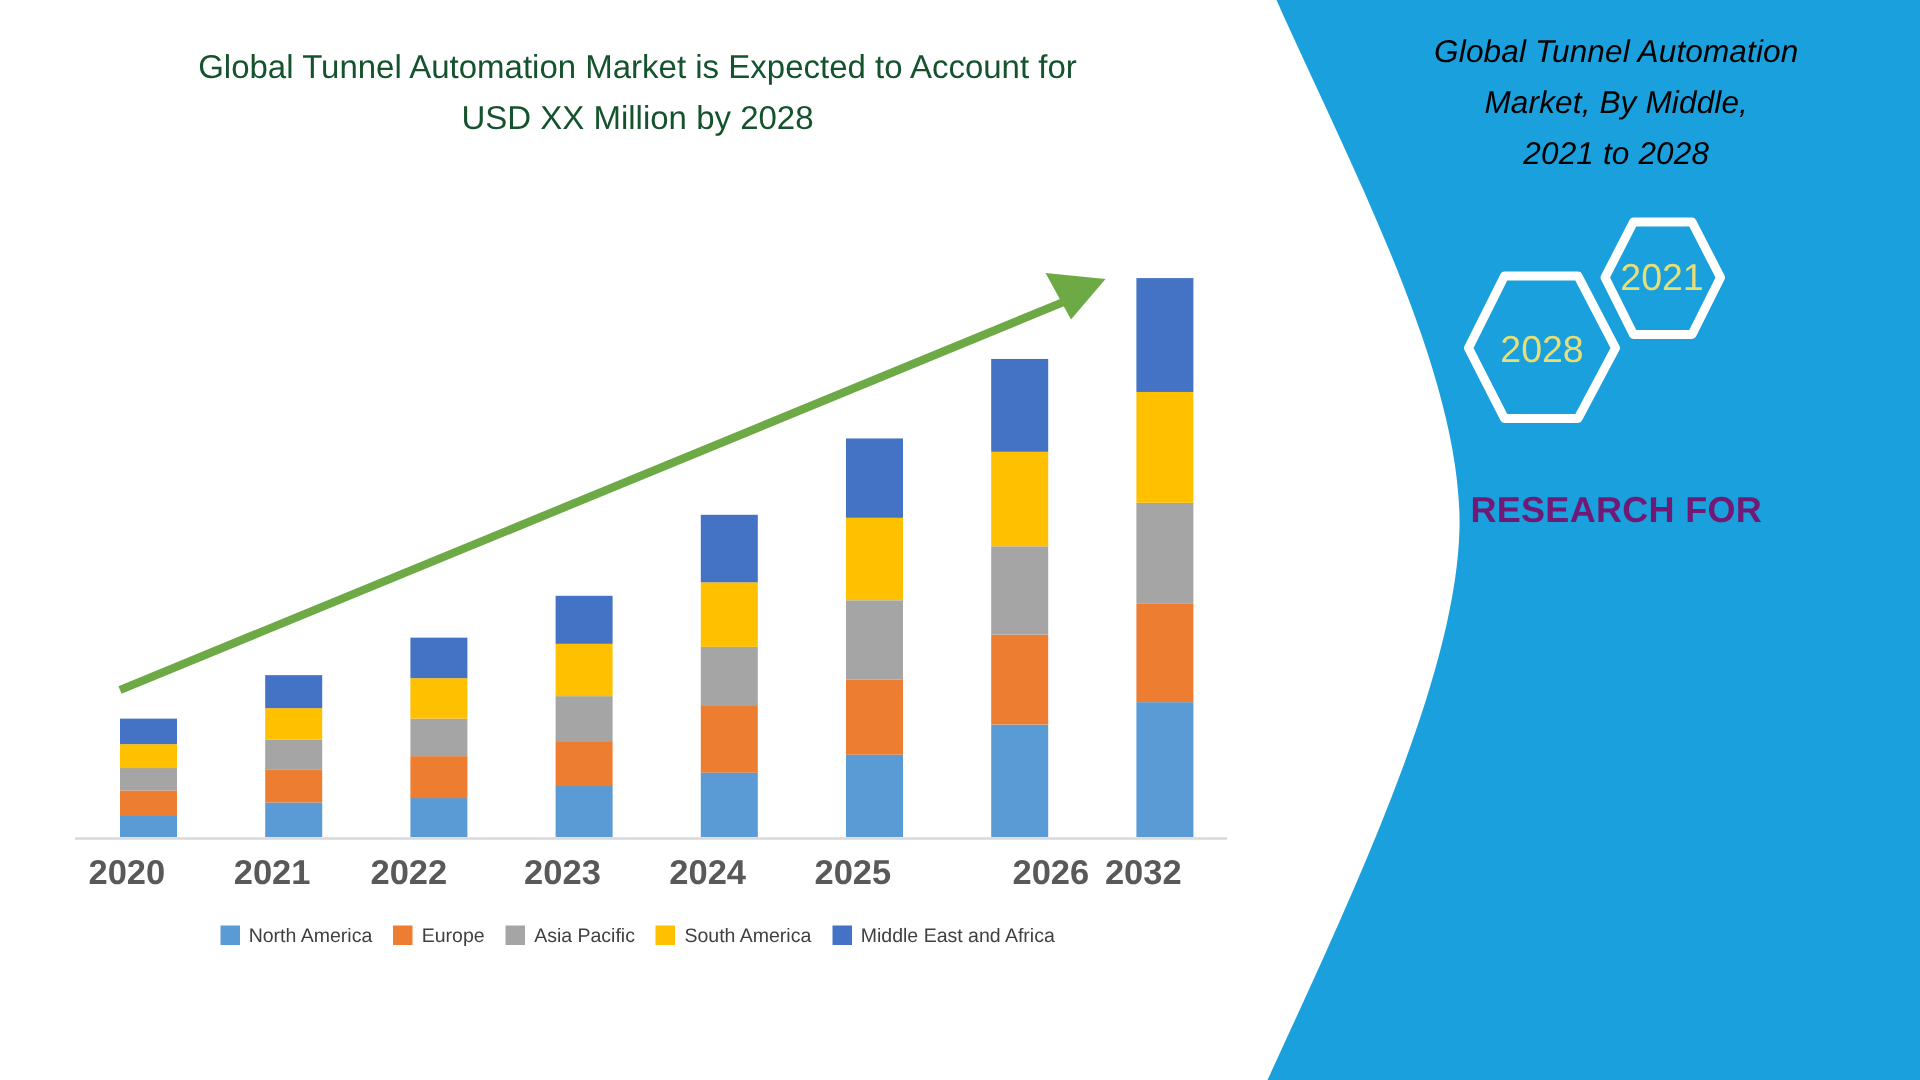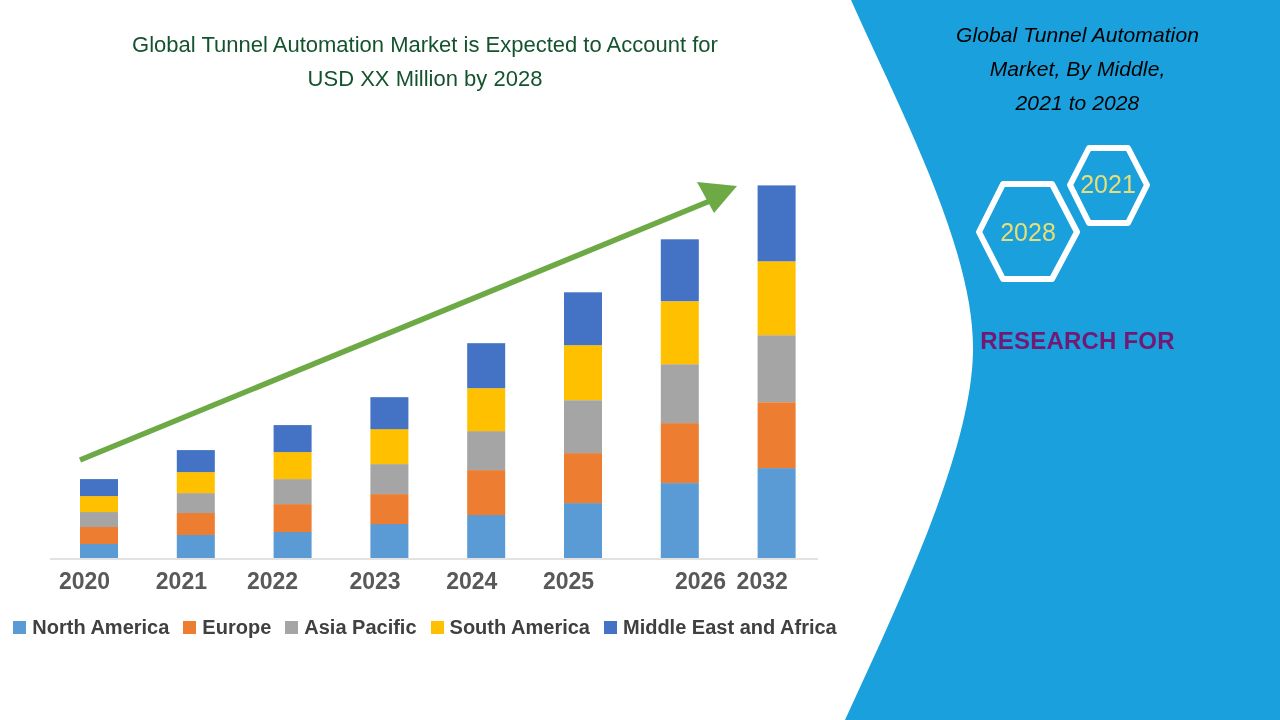--- a/index.html
+++ b/index.html
@@ -147,22 +147,22 @@
     display: flex;
     align-items: center;
     gap: 6px;
   }
   .legend-swatch {
     width: 13px;
     height: 13px;
     flex: 0 0 auto;
   }
   .legend-label {
-    font-size: 20px;
-    font-weight: bold;
+    font-size: 13px;
+    font-weight: normal;
     color: #404040;
     white-space: nowrap;
   }
 </style>
 </head>
 <body>
 
 <div id="infographic">
 
   <div id="chart-panel">

